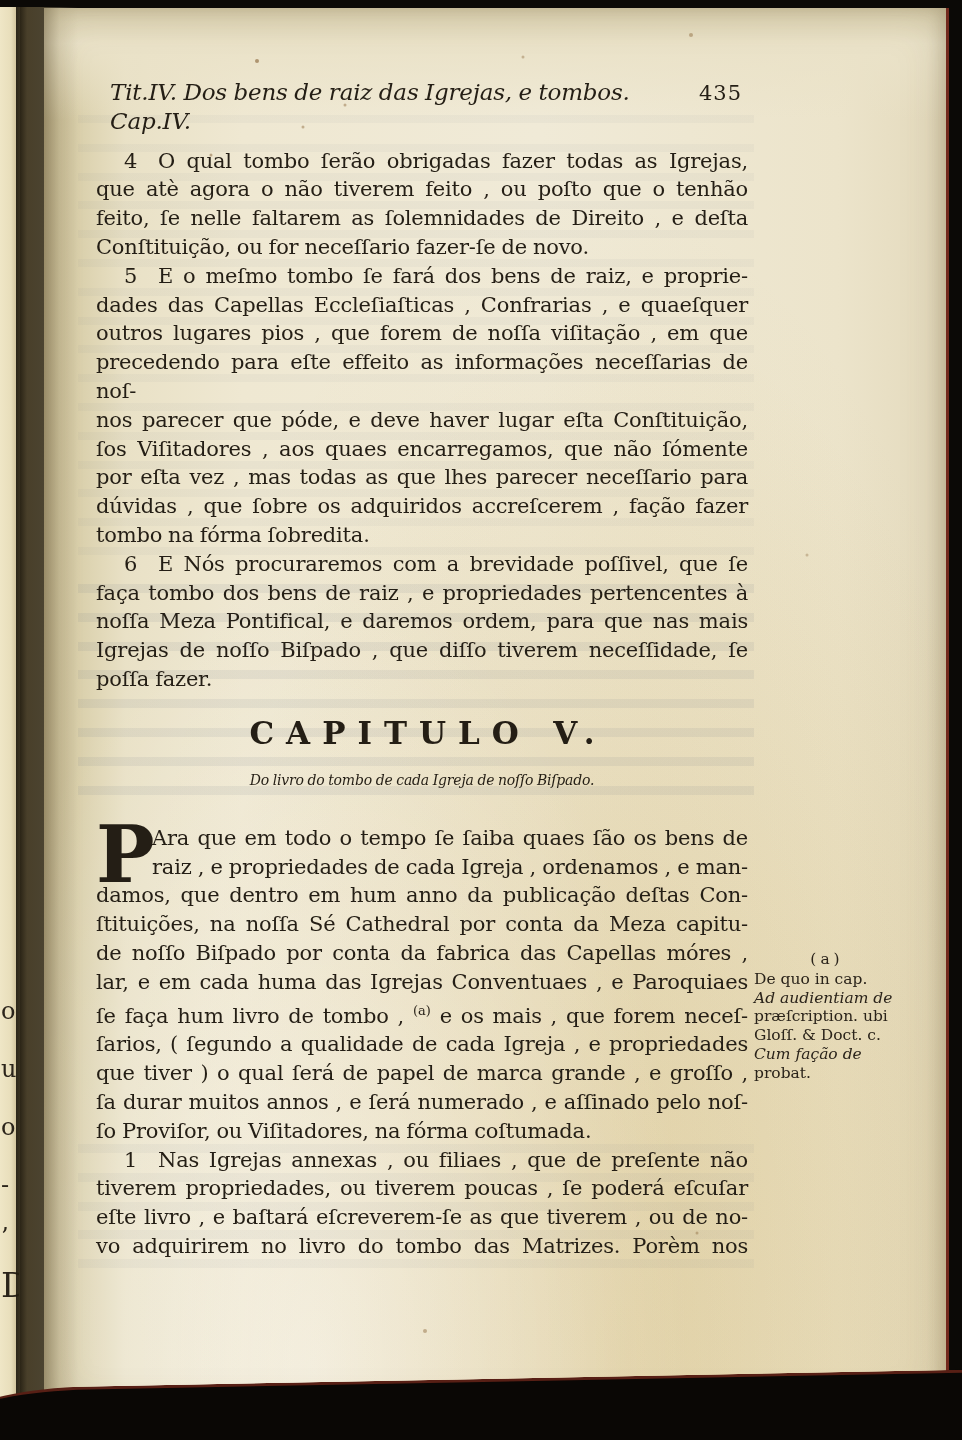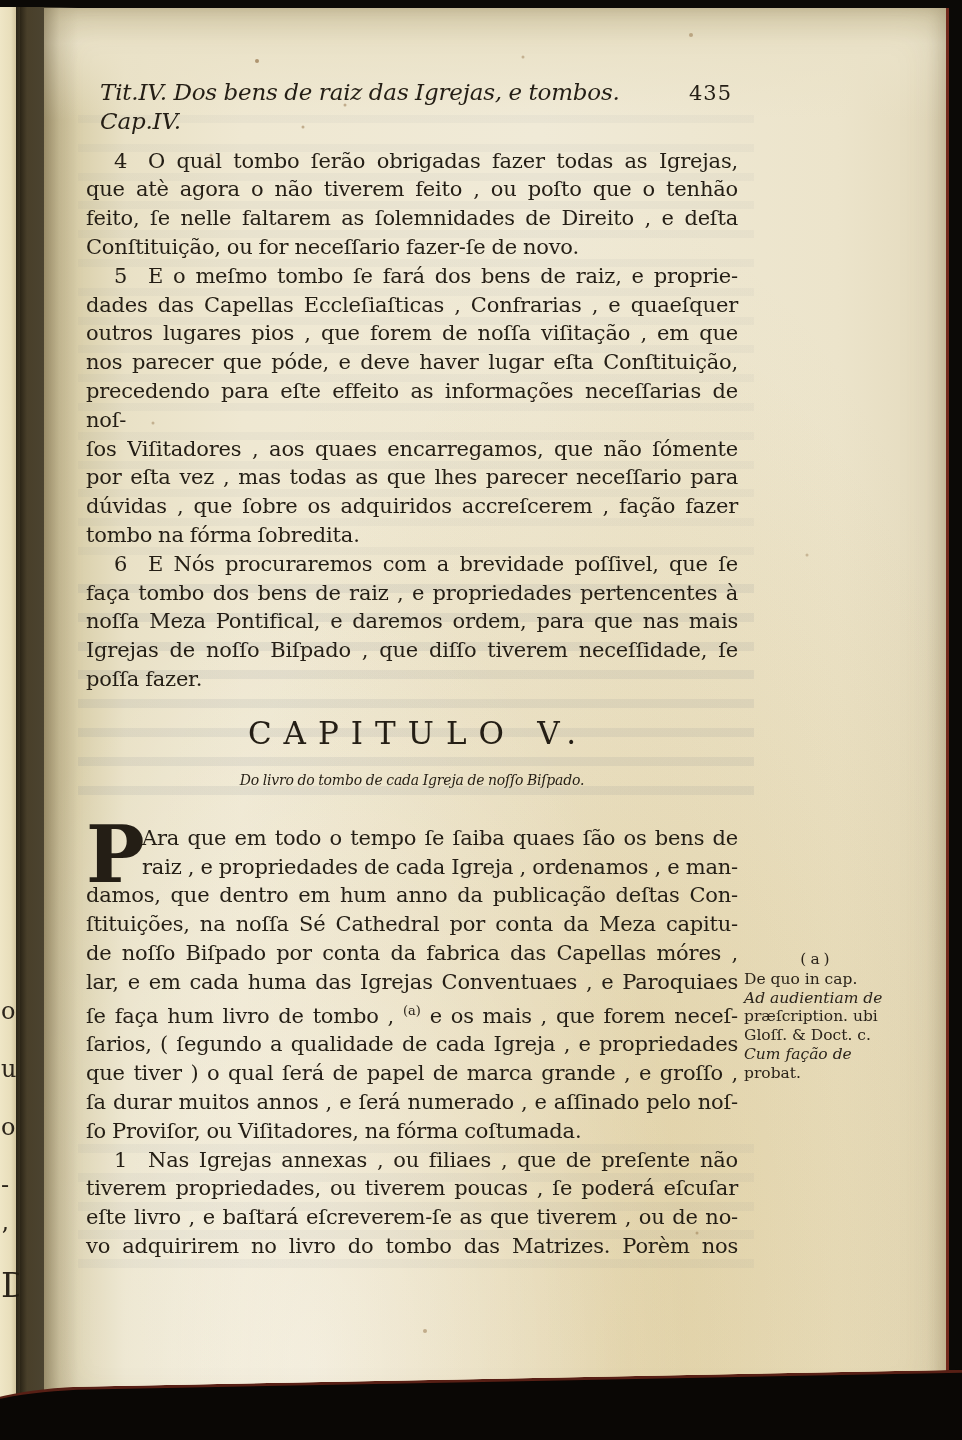--- a/index.html
+++ b/index.html
@@ -53,32 +53,32 @@
       652px 1224px 0 .5px rgba(124,84,38,.35), 218px 1202px 0 .5px rgba(124,84,38,.35),
       300px 96px 0 .5px rgba(124,84,38,.4), 560px 1400px 0 .5px rgba(124,84,38,.35);}
   
   .bottom-black{
     position:absolute;left:-30px;right:-30px;bottom:-52px;height:110px;z-index:6;
     background:#0a0705;border-top:3px solid #581f15;
     transform:rotate(-1.1deg);border-top-left-radius:120px 26px;
   }
   
   .textblock{
-    position:absolute;left:42px;top:70px;width:652px;z-index:4;
+    position:absolute;left:52px;top:70px;width:652px;z-index:4;
     color:#241e15;font-size:21px;line-height:28.8px;
     letter-spacing:-.2px;word-spacing:-.5px;
   }
   .run-head{display:flex;justify-content:space-between;align-items:baseline;
     padding:0 6px 0 14px;margin-bottom:11px;}
   .rh-title{font-style:italic;font-size:23px;}
   .rh-num{font-size:21px;letter-spacing:1px;}
   .ln{text-align:justify;text-align-last:justify;white-space:normal;}
   .ln.first{text-indent:28px;}
   .ln.short{text-align-last:left;}
-  .cap{font-weight:normal;text-align:center;font-size:31px;letter-spacing:12px;
+  .cap{font-weight:bold;text-align:center;font-size:31px;letter-spacing:12px;
     margin:21px 0 0 12px;line-height:36px;}
   .subtitle{font-style:italic;text-align:center;font-size:14px;margin:14px 0 0 0;line-height:30px;}
   .chapter-body{margin-top:29px;}
   .dropcap{float:left;width:50px;height:57.6px;font-size:78px;line-height:62px;
     font-weight:bold;letter-spacing:0;margin-right:6px;}
   .noteref{font-size:13px;vertical-align:super;letter-spacing:0;}
   .footerline{position:relative;text-align:center;margin-top:.5px;}
   .sig{position:relative;left:42px;letter-spacing:1px;}
   .catch{position:absolute;right:52px;}
   .margin-note{position:absolute;left:658px;top:872px;width:146px;
@@ -118,22 +118,22 @@
         <div class="ln first">4 O qual tombo ſerão obrigadas fazer todas as Igrejas,</div>
         <div class="ln">que atè agora o não tiverem feito , ou poſto que o tenhão</div>
         <div class="ln">feito, ſe nelle faltarem as ſolemnidades de Direito , e deſta</div>
         <div class="ln short">Conſtituição, ou for neceſſario fazer-ſe de novo.</div>
       </div>
 
       <div class="para">
         <div class="ln first">5 E o meſmo tombo ſe fará dos bens de raiz, e proprie-</div>
         <div class="ln">dades das Capellas Eccleſiaſticas , Confrarias , e quaeſquer</div>
         <div class="ln">outros lugares pios , que forem de noſſa viſitação , em que</div>
+        <div class="ln">precedendo para eſte effeito as informações neceſſarias de noſ-</div>
         <div class="ln">nos parecer que póde, e deve haver lugar eſta Conſtituição,</div>
-        <div class="ln">precedendo para eſte effeito as informações neceſſarias de noſ-</div>
         <div class="ln">ſos Viſitadores , aos quaes encarregamos, que não ſómente</div>
         <div class="ln">por eſta vez , mas todas as que lhes parecer neceſſario para</div>
         <div class="ln">dúvidas , que ſobre os adquiridos accreſcerem , fação fazer</div>
         <div class="ln short">tombo na fórma ſobredita.</div>
       </div>
 
       <div class="para">
         <div class="ln first">6 E Nós procuraremos com a brevidade poſſivel, que ſe</div>
         <div class="ln">faça tombo dos bens de raiz , e propriedades pertencentes à</div>
         <div class="ln">noſſa Meza Pontifical, e daremos ordem, para que nas mais</div>

